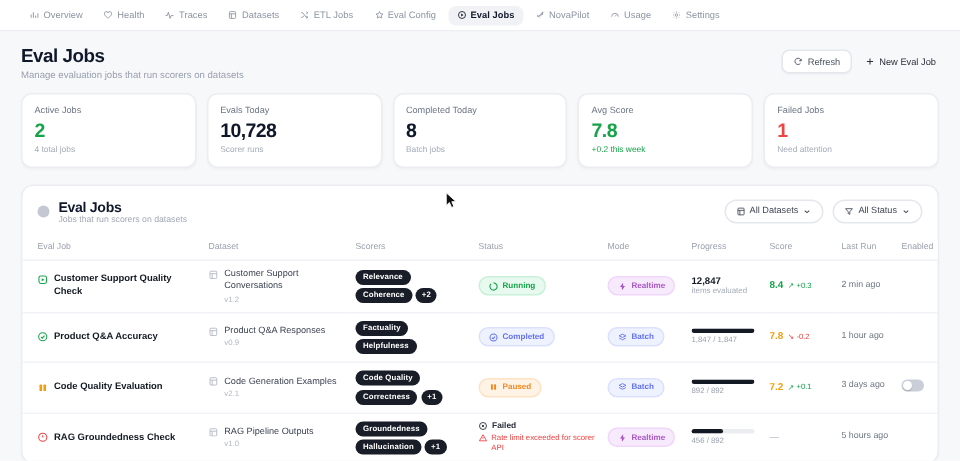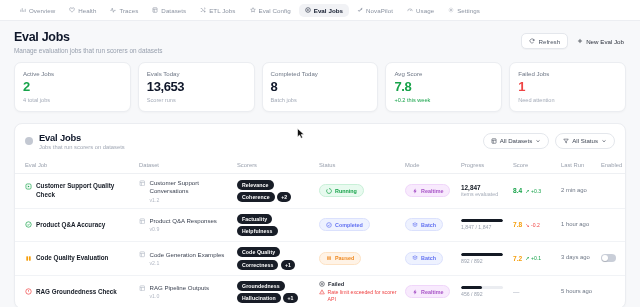--- a/index.html
+++ b/index.html
@@ -298,21 +298,21 @@
 </div>
 
 <div class="stats">
   <div class="stat">
     <div class="stat-label">Active Jobs</div>
     <div class="stat-value" style="color:#17a34a">2</div>
     <div class="stat-note">4 total jobs</div>
   </div>
   <div class="stat">
     <div class="stat-label">Evals Today</div>
-    <div class="stat-value">13,653</div>
+    <div class="stat-value">10,728</div>
     <div class="stat-note">Scorer runs</div>
   </div>
   <div class="stat">
     <div class="stat-label">Completed Today</div>
     <div class="stat-value">8</div>
     <div class="stat-note">Batch jobs</div>
   </div>
   <div class="stat">
     <div class="stat-label">Avg Score</div>
     <div class="stat-value" style="color:#17a34a">7.8</div>

